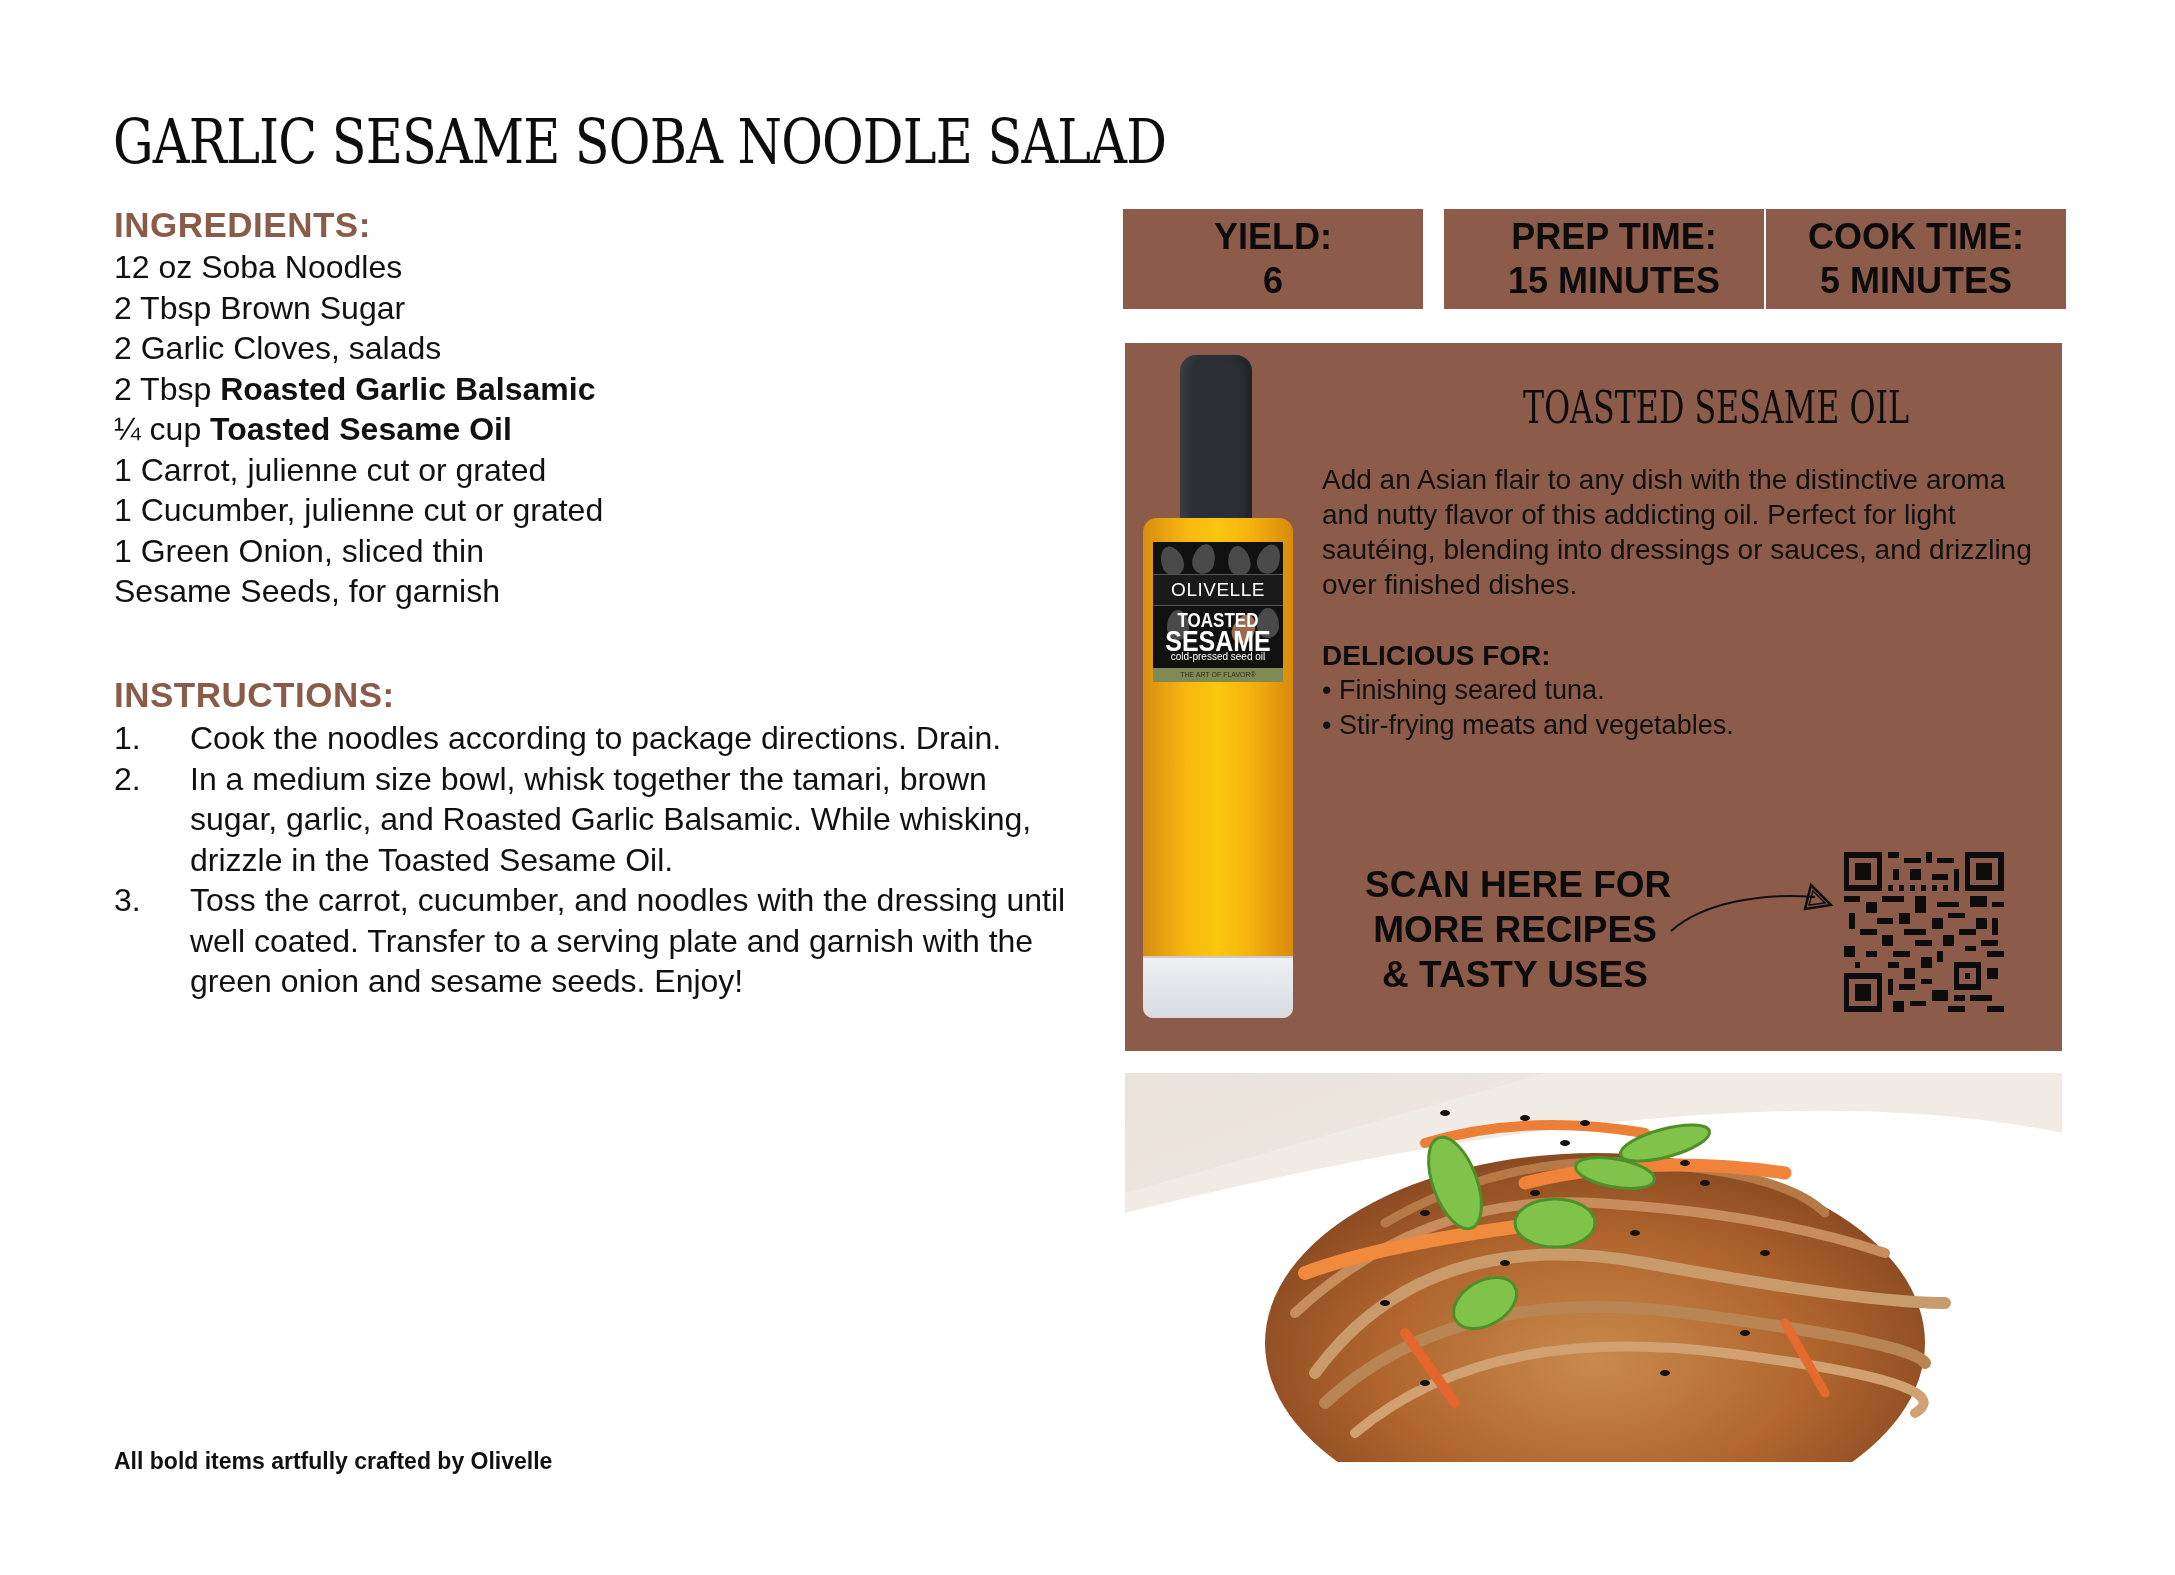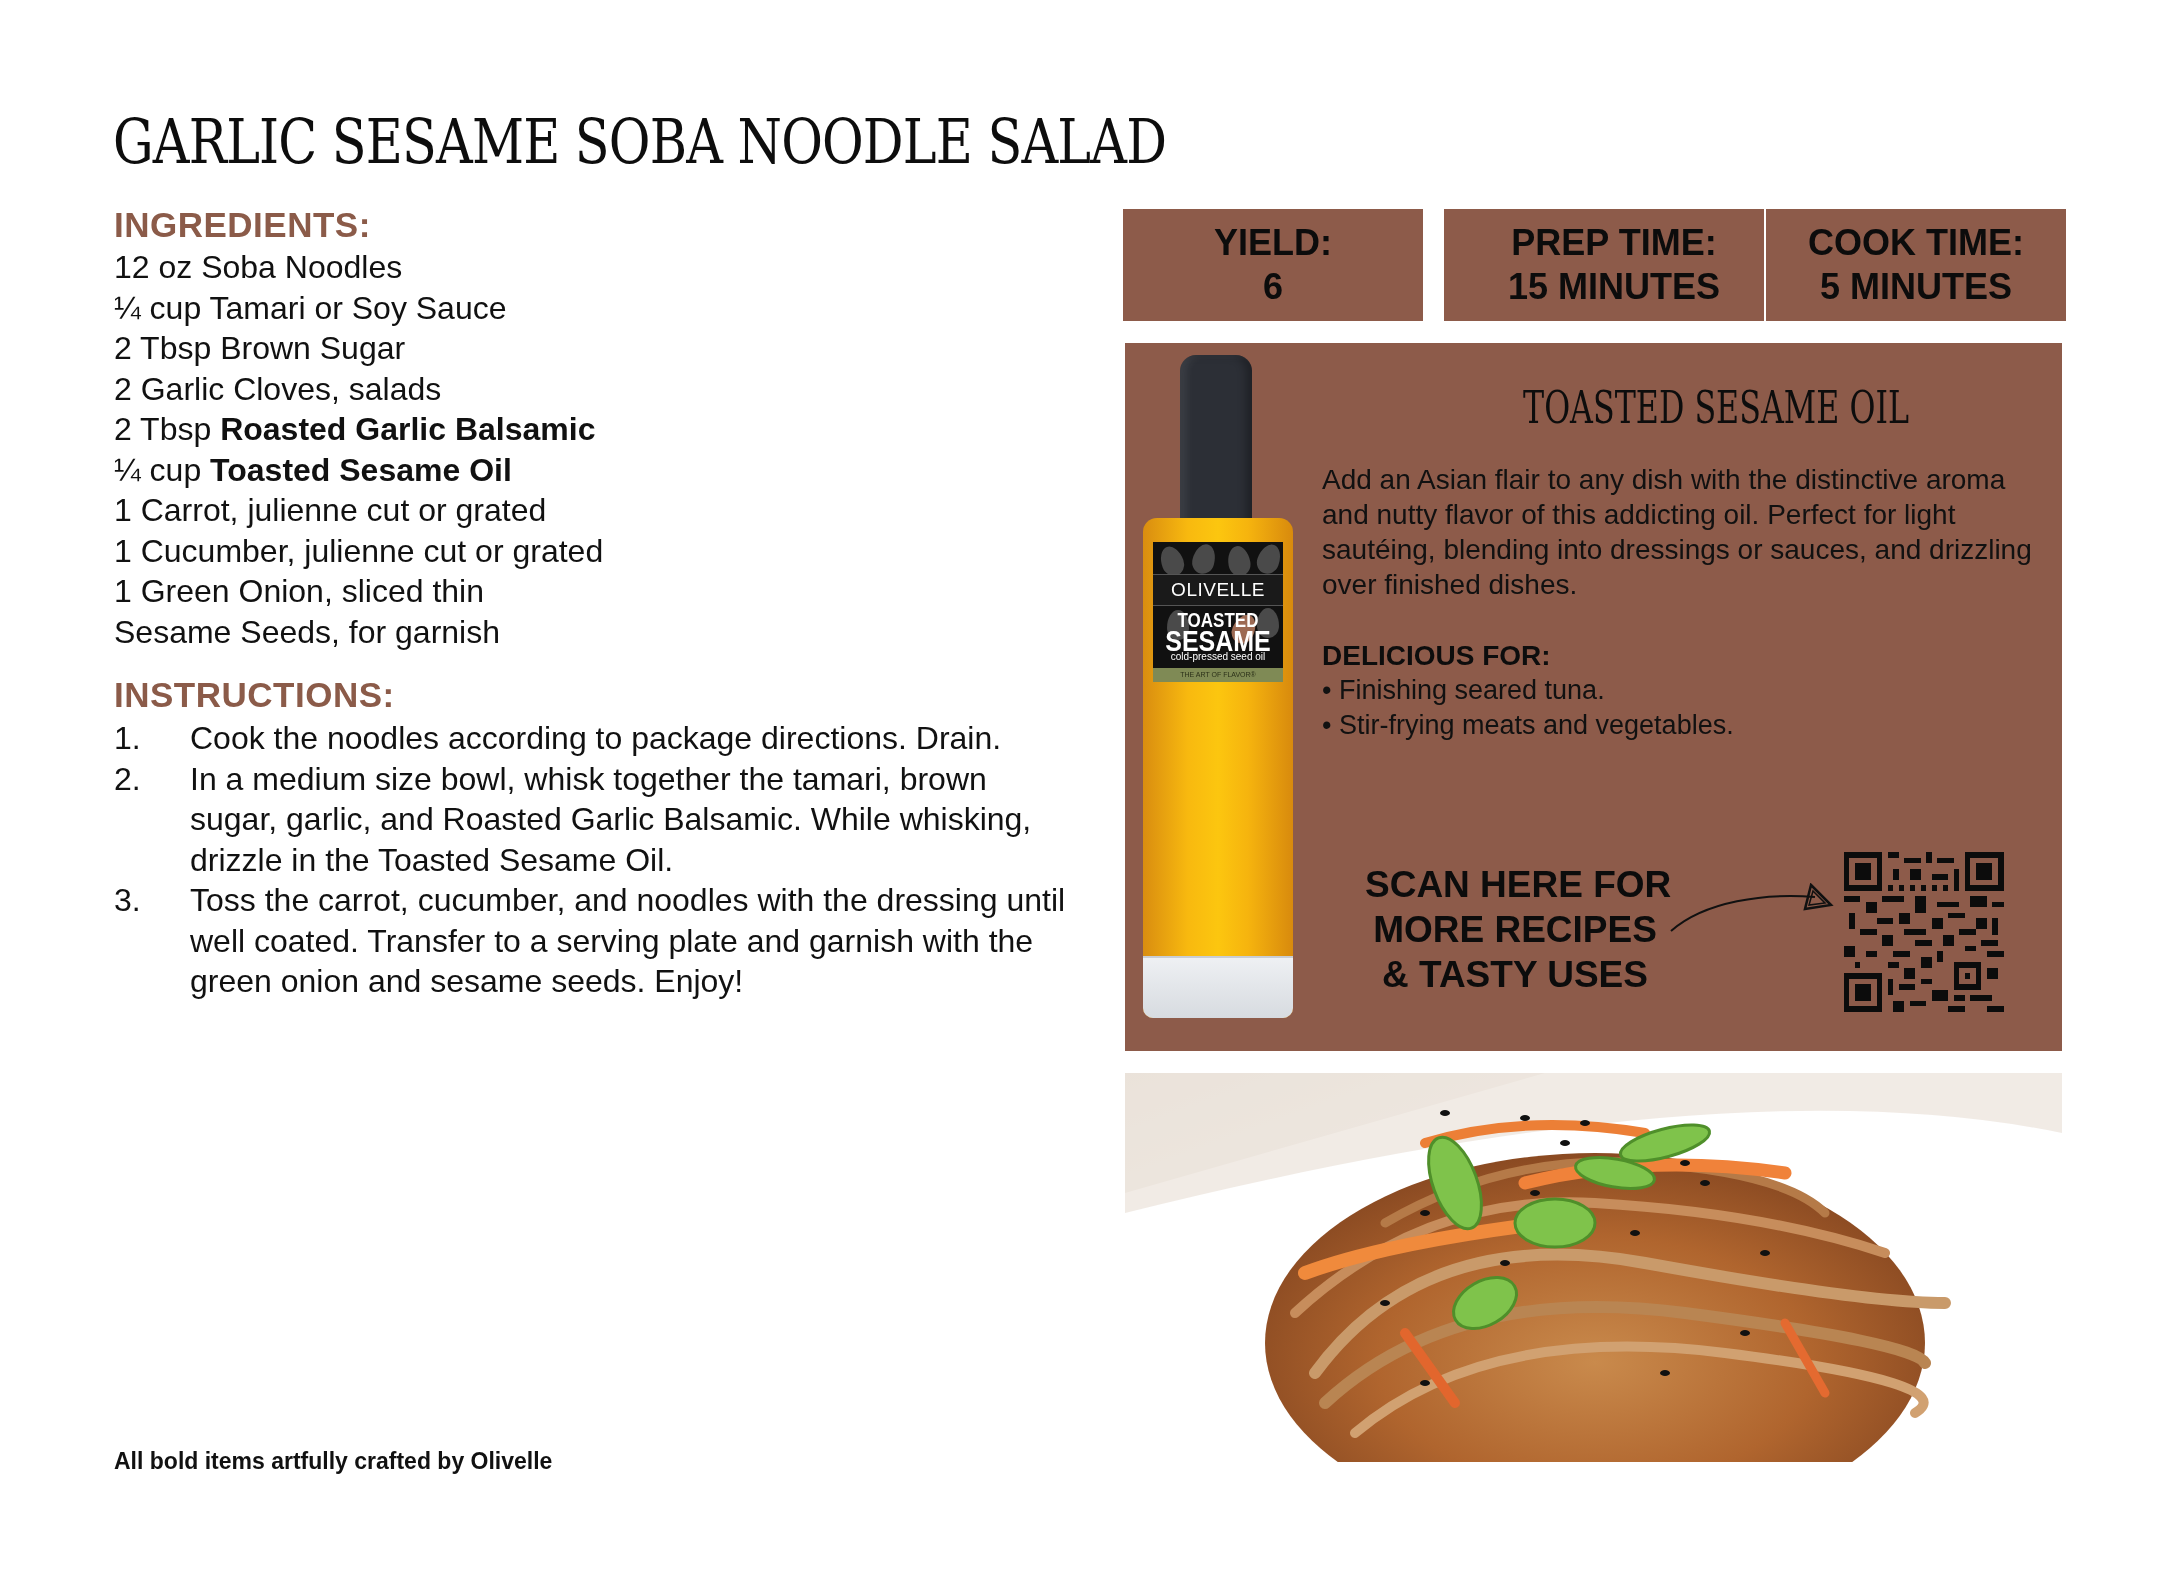--- a/index.html
+++ b/index.html
@@ -40,21 +40,21 @@
   .instructions li { display: flex; }
   .instructions .num { width: 76px; flex: 0 0 76px; }
   .instructions .txt { flex: 1; }
 
   .footnote {
     left: 114px; top: 1448px; font-size: 23px; font-weight: bold; color: #111;
   }
 
   
   .stat {
-    top: 209px; height: 112px; width: 300px; background: #8d5b4a;
+    top: 209px; height: 100px; width: 300px; background: #8d5b4a;
     display: flex; flex-direction: column; align-items: center; justify-content: center;
     font-weight: bold; font-size: 36px; line-height: 44px; color: #0c0c0c;
     text-align: center;
   }
   .stat1 { left: 1123px; }
   .stat2 { left: 1444px; padding-left: 20px; }
   .stat3 { left: 1766px; }
 
   
   .panel { left: 1125px; top: 343px; width: 937px; height: 708px; background: #8d5b4a; }
@@ -122,21 +122,20 @@
   }
 </style>
 </head>
 <body>
 
 <h1 class="abs title" style="margin:0;">GARLIC SESAME SOBA NOODLE SALAD</h1>
 
 <div class="abs section-head ingredients-head">INGREDIENTS:</div>
 <ul class="abs ingredients">
   <li><span>12 oz</span> <span>Soba Noodles</span></li>
-  <li><span>¼ cup</span> <span>Tamari or Soy Sauce</span></li>
   <li><span>2 Tbsp</span> <span>Brown Sugar</span></li>
   <li><span>2</span> <span>Garlic Cloves, salads</span></li>
   <li><span>2 Tbsp</span> <b>Roasted Garlic Balsamic</b></li>
   <li><span>¼ cup</span> <b>Toasted Sesame Oil</b></li>
   <li><span>1</span> <span>Carrot, julienne cut or grated</span></li>
   <li><span>1</span> <span>Cucumber, julienne cut or grated</span></li>
   <li><span>1</span> <span>Green Onion, sliced thin</span></li>
   <li><span>Sesame Seeds, for garnish</span></li>
 </ul>
 

